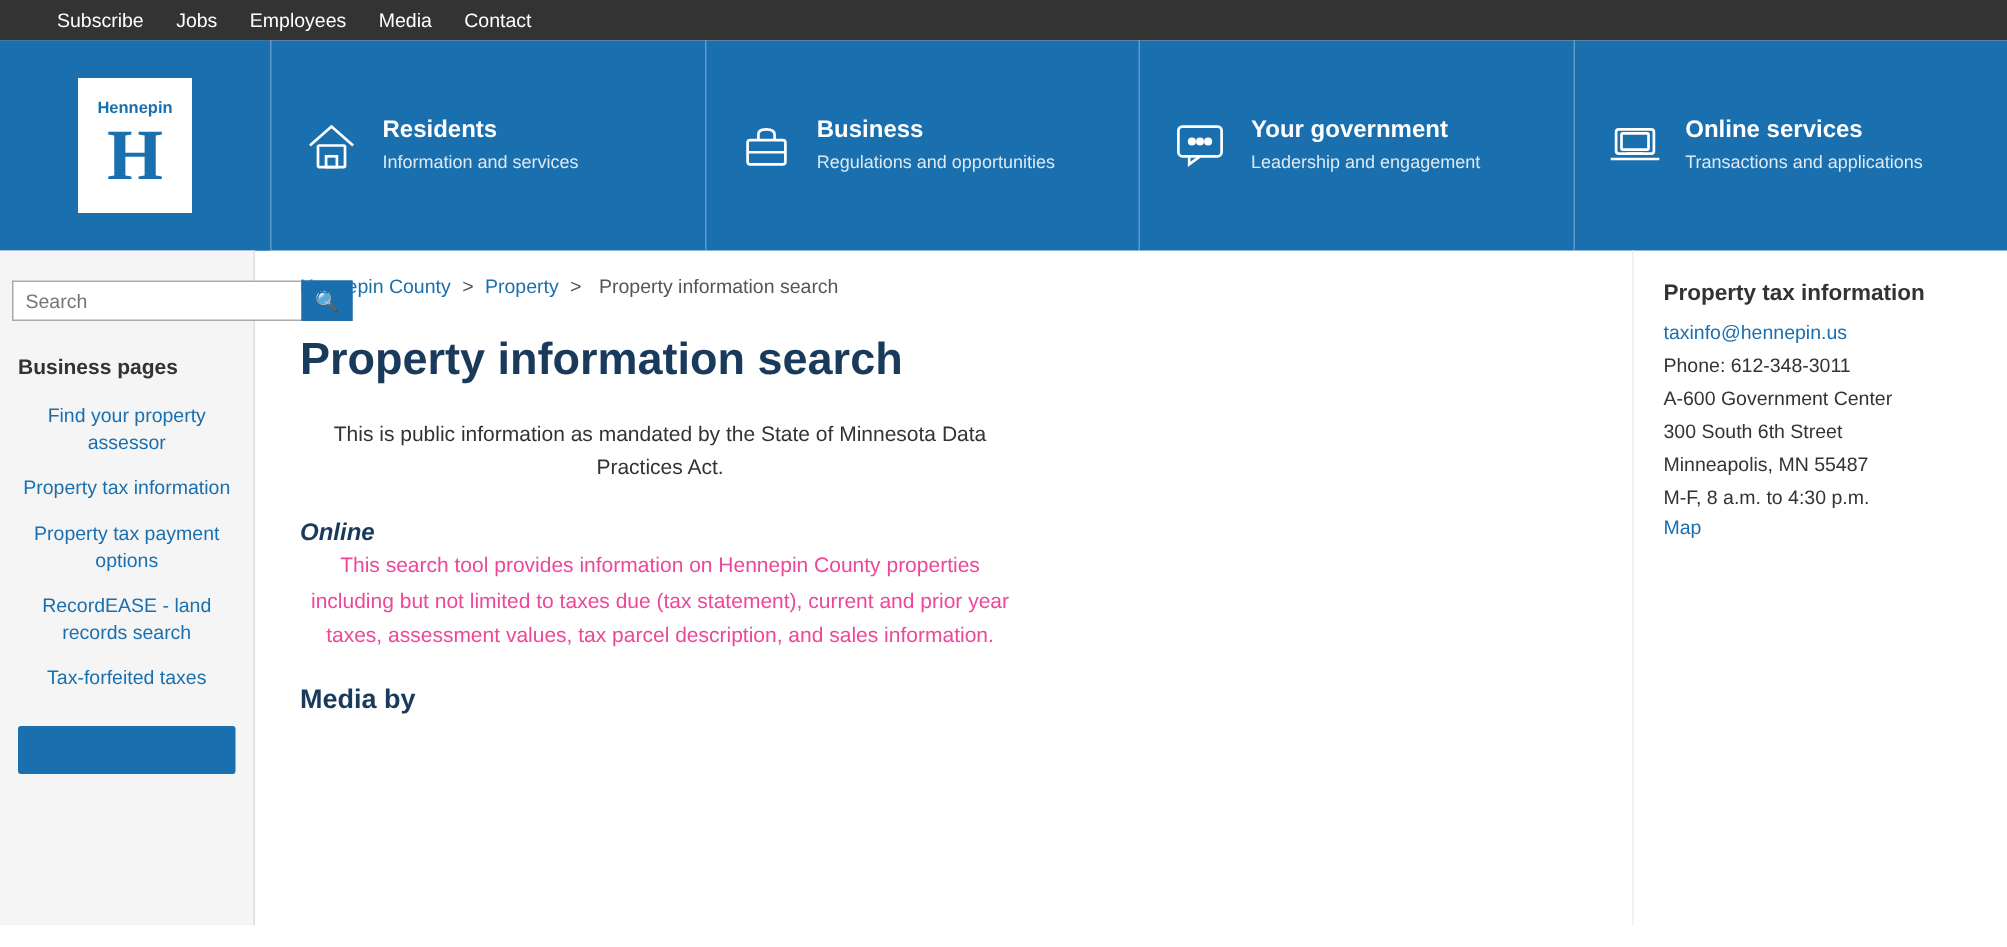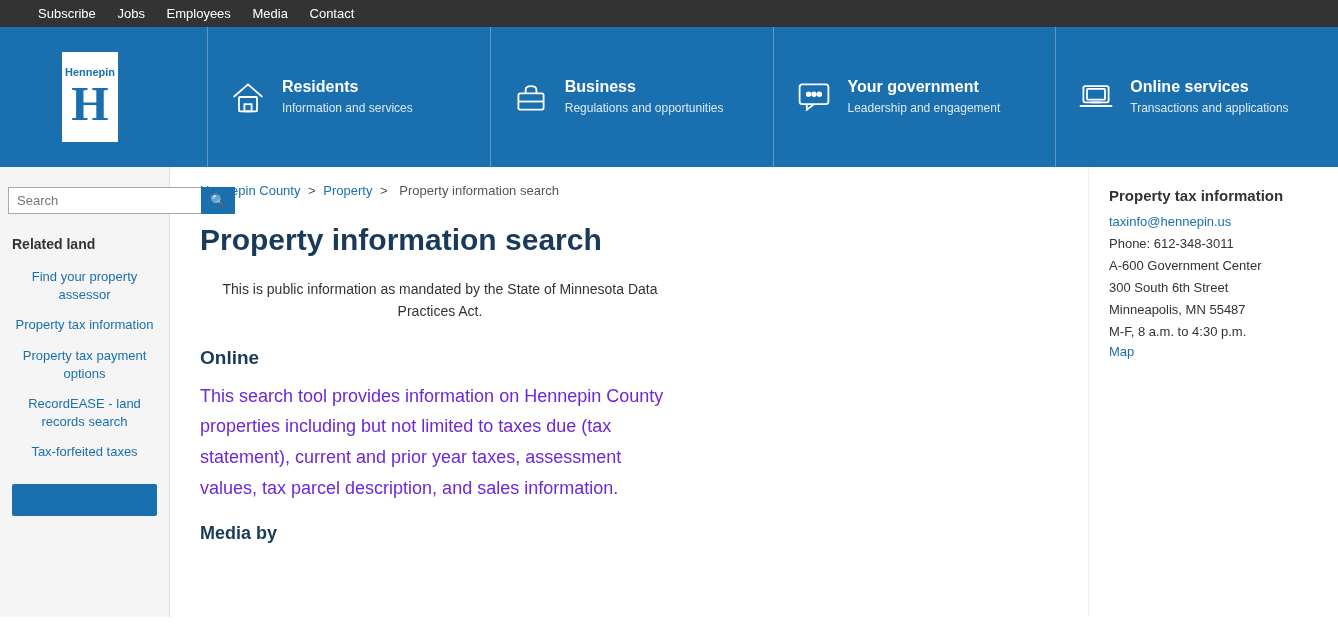--- a/index.html
+++ b/index.html
@@ -30,21 +30,21 @@
     .logo-area {
       background: #1a6faf;
       display: flex;
       align-items: center;
       justify-content: center;
       padding: 20px 30px;
       min-width: 180px;
     }
     .logo-box {
       background: #fff;
-      width: 56px;
+      width: 76px;
       height: 90px;
       display: flex;
       flex-direction: column;
       align-items: center;
       justify-content: center;
     }
     .logo-box .logo-text {
       color: #1a6faf;
       font-size: 11px;
       font-weight: bold;
@@ -53,21 +53,20 @@
     .logo-box .logo-h {
       color: #1a6faf;
       font-size: 48px;
       font-weight: bold;
       line-height: 1;
       font-family: Georgia, serif;
     }
     .nav-items {
       display: flex;
       flex: 1;
-      margin-left: 27px;
     }
     .nav-item {
       flex: 1;
       border-left: 1px solid rgba(255,255,255,0.3);
       display: flex;
       align-items: center;
       padding: 20px 20px;
       cursor: pointer;
       color: #fff;
       text-decoration: none;
@@ -179,31 +178,32 @@
     }
     .intro-text {
       font-size: 14px;
       color: #333;
       line-height: 1.6;
       margin-bottom: 24px;
       max-width: 480px;
       text-align: center;
     }
     .section-heading {
-      font-size: 19px;
+      font-size: 16px;
       font-weight: bold;
       color: #1a3a5c;
-      margin-bottom: 12px;
+      font-style: italic;
     }
     .section-text {
-      font-size: 18px;
-      color: #6d28d9;
+      font-size: 14px;
+      color: #ec4899;
       line-height: 1.7;
       max-width: 480px;
       margin-bottom: 20px;
+      text-align: center;
     }
     .search-by-heading {
       font-size: 18px;
       font-weight: bold;
       color: #1a3a5c;
       margin-top: 10px;
     }
 
     
     .right-sidebar {
@@ -328,21 +328,21 @@
   </div>
 </div>
 
 <div class="content-wrapper">
 
   <div class="sidebar">
     <div class="search-bar">
       <input class="search-input" type="text" placeholder="Search" style="">
       <button class="search-btn">🔍</button>
     </div>
-    <div class="related-pages-title">Related land</div>
+    <div class="related-pages-title">Business pages</div>
     <a class="sidebar-link">Find your property assessor</a>
     <a class="sidebar-link">Property tax information</a>
     <a class="sidebar-link">Property tax payment options</a>
     <a class="sidebar-link">RecordEASE - land records search</a>
     <a class="sidebar-link">Tax-forfeited taxes</a>
     <div class="sidebar-blue-btn"></div>
   </div>
 
   <div class="main-content">
 

